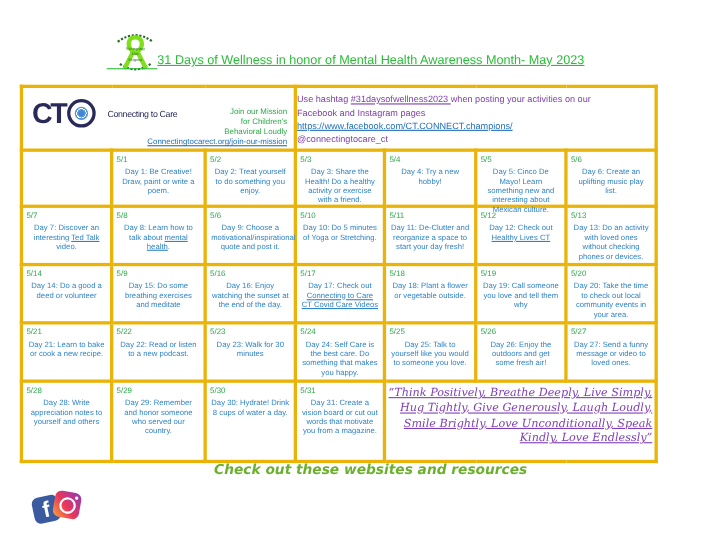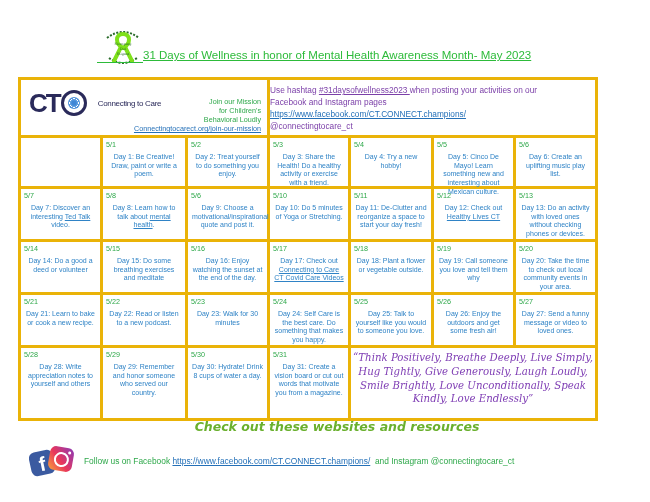--- a/index.html
+++ b/index.html
@@ -22,21 +22,21 @@
   .ctc-name { font-size: 8px; color: #2a2a5a; margin-left: 11px; letter-spacing: -0.3px; }
   .mission { position: absolute; right: 6px; top: 17px; text-align: right; font-size: 7.2px; line-height: 9px; color: #2ea84a; }
   .mission .m-link { color: #2470b8; text-decoration: underline; }
 
   .day { height: 48px; position: relative; }
   .row-tall td.day { height: 50px; }
   .row-last td.day { height: 70px; }
   .date { position: absolute; left: 3px; top: 2px; font-size: 7.2px; color: #2ea84a; }
   .act { position: absolute; left: 4px; right: 4px; top: 15px; text-align: center; font-size: 7px; line-height: 8.7px; color: #2f83c6; }
   .act a { color: #2f83c6; text-decoration: underline; }
-  .quote { text-align: center; font-family: "DejaVu Serif", serif; font-style: italic; font-size: 10.2px; line-height: 13.8px; color: #8040b5; padding: 3px 2px 0 2px !important; }
+  .quote { text-align: right; font-family: "DejaVu Serif", serif; font-style: italic; font-size: 10.2px; line-height: 13.8px; color: #8040b5; padding: 3px 2px 0 2px !important; text-decoration: underline; }
 
   .resources { position: absolute; left: 12px; width: 650px; top: 419px; text-align: center; font-family: "DejaVu Sans", sans-serif; font-style: italic; font-weight: bold; font-size: 12.5px; color: #6ab02e; }
   .follow { position: absolute; left: 30px; top: 446px; display: flex; align-items: center; }
   .social-icons { position: relative; width: 46px; height: 30px; }
   .fb-icon { position: absolute; left: 0; top: 5px; width: 24px; height: 24px; border-radius: 6px; background: #3b5aa0; color: #fff; font-weight: bold; font-size: 20px; line-height: 26px; text-align: center; transform: rotate(-12deg); font-family: "Liberation Sans", sans-serif; }
   .ig-icon { position: absolute; left: 19px; top: 1px; width: 24px; height: 24px; border-radius: 6px; background: linear-gradient(45deg, #f9a43a 0%, #e9365b 45%, #8a3ab9 100%); transform: rotate(10deg); }
   .ig-icon::before { content: ""; position: absolute; left: 5px; top: 5px; width: 11px; height: 11px; border: 2px solid #fff; border-radius: 50%; }
   .ig-icon::after { content: ""; position: absolute; right: 3px; top: 3px; width: 3px; height: 3px; background: #fff; border-radius: 50%; }
   .follow-text { margin-left: 8px; font-size: 8.4px; color: #2ea84a; white-space: nowrap; }
   .follow-text a { color: #2470b8; text-decoration: underline; }
@@ -150,21 +150,21 @@
           <div class="date">5/13</div>
           <div class="act"><span>Day 13: Do an activity with loved ones without checking phones or devices.</span></div>
         </td>
   </tr>
   <tr class="row-tall">
     <td class="day">
           <div class="date">5/14</div>
           <div class="act"><span>Day 14: Do a good a deed or volunteer</span></div>
         </td>
     <td class="day">
-          <div class="date">5/15</div>
+          <div class="date">5/9</div>
           <div class="act"><span>Day 15: Do some breathing exercises and meditate</span></div>
         </td>
     <td class="day">
           <div class="date">5/16</div>
           <div class="act"><span>Day 16: Enjoy watching the sunset at the end of the day.</span></div>
         </td>
     <td class="day">
           <div class="date">5/17</div>
           <div class="act"><span>Day 17: Check out </span><a>Connecting to Care CT Covid Care Videos</a></div>
         </td>
@@ -233,16 +233,13 @@
 </tbody>
   </table>
 
 <div class="resources">Check out these websites and resources</div>
 
 <div class="follow">
   <div class="social-icons">
     <div class="fb-icon">f</div>
     <div class="ig-icon"></div>
   </div>
-  <div class="follow-text">
-    <span>Follow us on Facebook </span><a>https://www.facebook.com/CT.CONNECT.champions/</a><span style="white-space:pre">  and Instagram @connectingtocare_ct</span>
-  </div>
 </div>
 
 </body></html>

